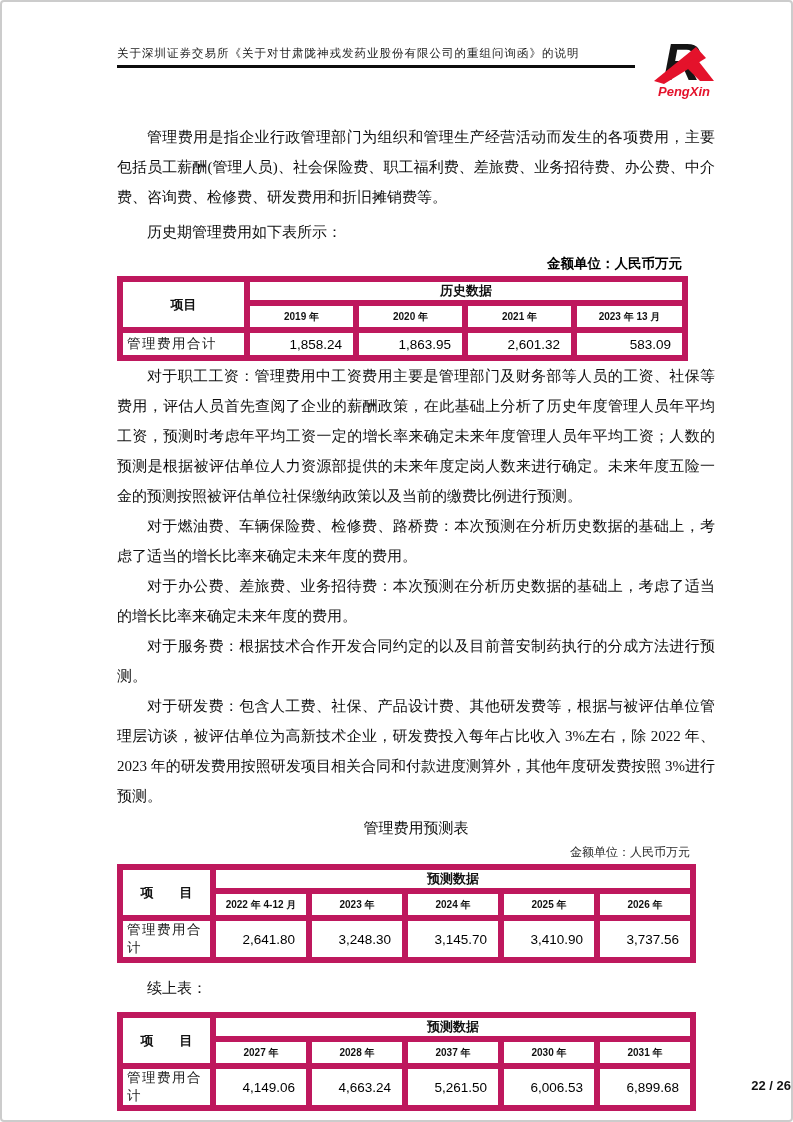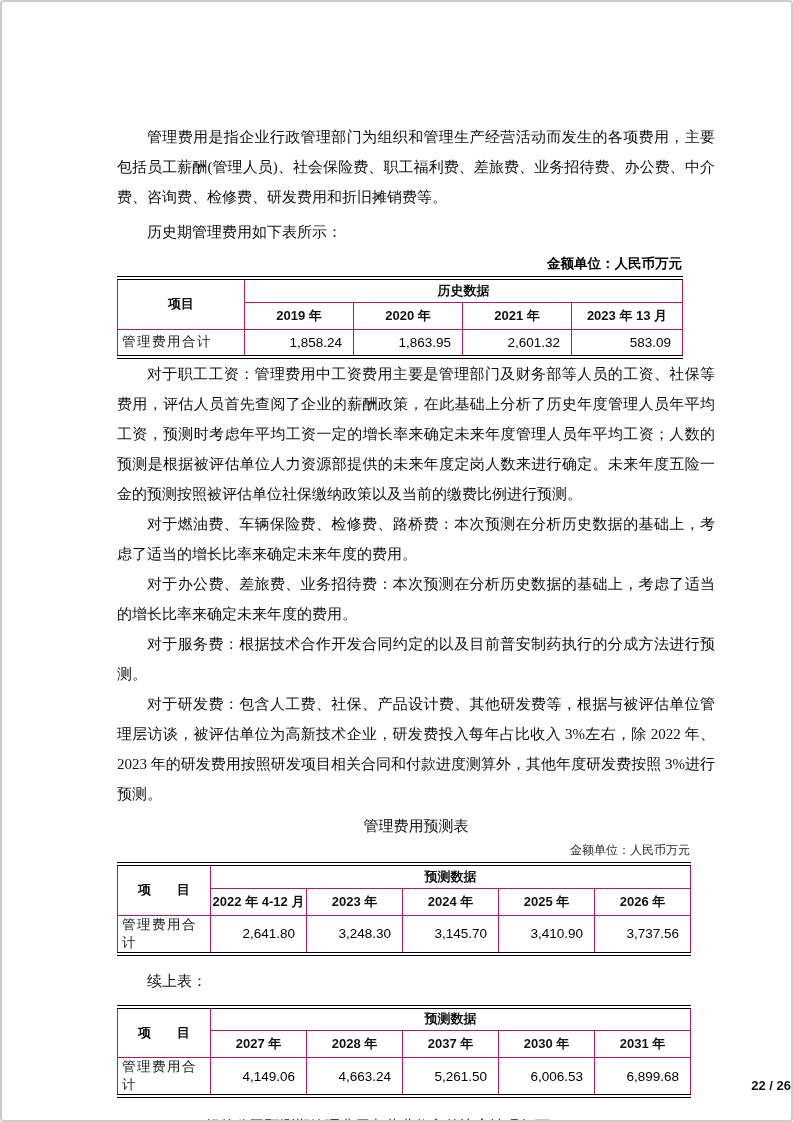--- a/index.html
+++ b/index.html
@@ -42,28 +42,28 @@
   }
   .unit-bold {
     font-family: "Liberation Sans", "DejaVu Sans", sans-serif;
     font-weight: bold; font-size: 13.5px; color: #000;
   }
   .unit-plain { font-size: 12px; color: #2b2b2b; margin-top: 6px; }
   table.dtable {
     border-collapse: collapse; table-layout: fixed;
     border-top: 4px double #000; border-bottom: 4px double #000;
   }
-  table.dtable th, table.dtable td { border: 1px solid #be185d; overflow: hidden; }
+  table.dtable th, table.dtable td { border: 6px solid #be185d; overflow: hidden; }
   table.dtable th {
     font-family: "Liberation Sans", "DejaVu Sans", sans-serif;
     font-weight: bold; font-size: 13px; text-align: center;
     white-space: nowrap;
   }
   tr.row-group th { height: 24px; }
-  tr.row-years th { height: 27px; font-size: 13px; }
+  tr.row-years th { height: 27px; font-size: 10px; }
   tr.row-data td { height: 28px; font-size: 13.5px; }
   td.cell-label {
     font-family: "Liberation Serif", "DejaVu Serif", serif;
     font-size: 13px; letter-spacing: 1.5px; padding-left: 4px;
     color: #1c1c1c;
   }
   td.cell-num {
     font-family: "Liberation Sans", "DejaVu Sans", sans-serif;
     text-align: right; padding-right: 11px; color: #000;
   }
@@ -78,20 +78,32 @@
   .page-number {
     font-family: "Liberation Sans", "DejaVu Sans", sans-serif;
     font-size: 13px; font-weight: 600; color: #151515;
   }
 </style>
 </head>
 <body>
 
 <div class="page">
 
+  <div class="header">
+    <div class="header-title">关于深圳证券交易所《关于对甘肃陇神戎发药业股份有限公司的重组问询函》的说明</div>
+    <div class="header-rule"></div>
+    <div class="logo">
+      <svg width="76" height="64" viewBox="0 0 76 64">
+        <text x="14" y="45" font-family="'Liberation Sans','DejaVu Sans',sans-serif" font-style="italic" font-weight="900" font-size="52" fill="#151515">R</text>
+        <polygon points="5,46 47,12 57,23 15,49" fill="#e4122b"></polygon>
+        <polygon points="35,30 47,23 65,46 51,46" fill="#e4122b"></polygon>
+        <text x="9" y="61" font-family="'Liberation Sans','DejaVu Sans',sans-serif" font-style="italic" font-weight="bold" font-size="13" fill="#e4122b">PengXin</text>
+      </svg>
+    </div>
+  </div>
 
   <div class="main">
 
     <p class="para p1">管理费用是指企业行政管理部门为组织和管理生产经营活动而发生的各项费用，主要包括员工薪酬(管理人员)、社会保险费、职工福利费、差旅费、业务招待费、办公费、中介费、咨询费、检修费、研发费用和折旧摊销费等。</p>
     <p class="para p-small-gap">历史期管理费用如下表所示：</p>
 
     <div class="tblock" style="width:565px">
       <div class="unit-note unit-bold">金额单位：人民币万元</div>
       <table class="dtable" style="width:565px">
         <colgroup>

